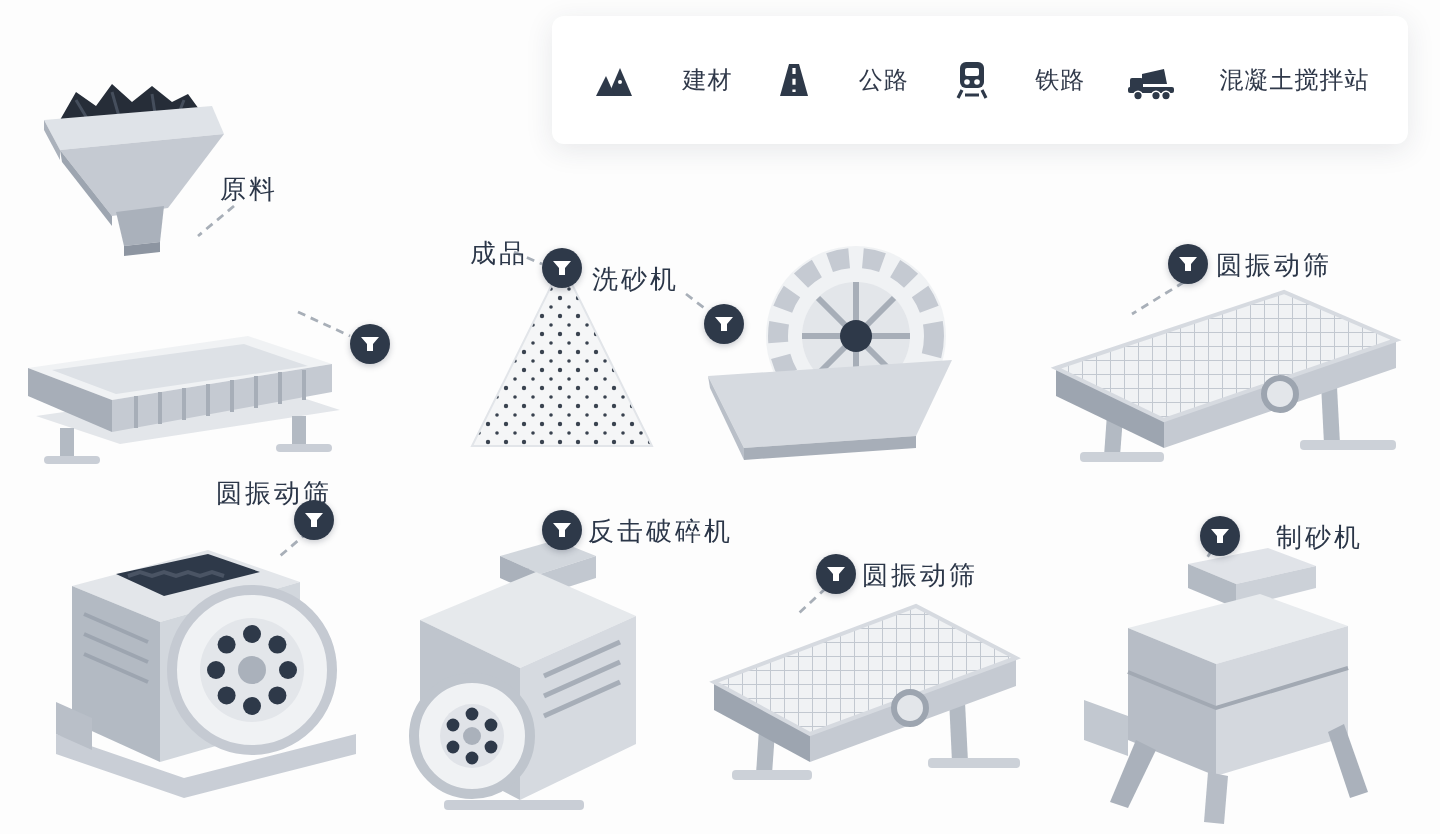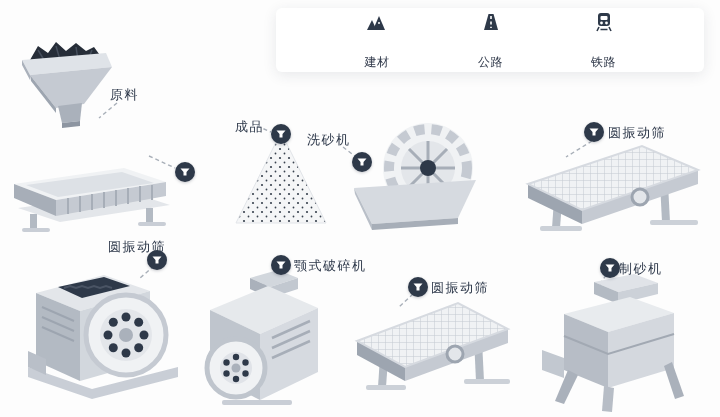--- a/index.html
+++ b/index.html
@@ -47,21 +47,21 @@
     background: #ffffff;
     border-radius: 6px;
     box-shadow: 0 3px 14px rgba(40,50,70,.10);
     display: flex;
     align-items: center;
     justify-content: space-evenly;
     z-index: 5;
   }
   .legend-item {
     display: flex;
-    flex-direction: column;
+    flex-direction: row;
     align-items: center;
     gap: 20px;
   }
   .legend-item .glyph { height: 24px; line-height: 0; }
   .legend-item .t {
     font-size: 12px;
     color: #30394a;
     font-weight: 400;
     letter-spacing: .5px;
   }
@@ -110,20 +110,33 @@
         <svg width="24" height="24" viewBox="0 0 24 24">
           <rect x="6" y="3" width="12" height="13" rx="3" fill="#2e3949"></rect>
           <rect x="8.5" y="6" width="7" height="4" rx="1" fill="#fff"></rect>
           <circle cx="9.5" cy="13" r="1.4" fill="#fff"></circle>
           <circle cx="14.5" cy="13" r="1.4" fill="#fff"></circle>
           <path d="M7 17 L5 21 M17 17 L19 21 M8.5 19.5 h7" stroke="#2e3949" stroke-width="1.6" fill="none"></path>
         </svg>
       </span>
       <span class="t">铁路</span>
     </div>
+    <div class="legend-item">
+      <span class="glyph">
+        <svg width="28" height="24" viewBox="0 0 28 24">
+          <path d="M9 9 L20 6.5 L21.5 14 H9 Z" fill="#2e3949"></path>
+          <rect x="3" y="11" width="6.5" height="6" rx="1" fill="#2e3949"></rect>
+          <rect x="2" y="15.5" width="23" height="3" rx="1" fill="#2e3949"></rect>
+          <circle cx="7" cy="19.8" r="2.2" fill="#2e3949" stroke="#fff" stroke-width="0.8"></circle>
+          <circle cx="16" cy="19.8" r="2.2" fill="#2e3949" stroke="#fff" stroke-width="0.8"></circle>
+          <circle cx="21" cy="19.8" r="2.2" fill="#2e3949" stroke="#fff" stroke-width="0.8"></circle>
+        </svg>
+      </span>
+      <span class="t">混凝土搅拌站</span>
+    </div>
   </div>
 
   <div class="node" style="left:18px; top:36px;">
     <svg width="95" height="92" viewBox="0 0 95 92">
       <path d="M12 24 L20 10 L30 17 L38 6 L48 15 L58 7 L68 15 L76 11 L84 22 L72 28 L48 32 L26 30 Z" fill="#262d38"></path>
       <path d="M20 14 L26 24 M38 10 L42 24 M58 11 L60 24 M74 14 L70 24" stroke="#454e5c" stroke-width="1.5" fill="none"></path>
       <polygon points="4,24 88,17 94,31 12,39" fill="#dfe3e8"></polygon>
       <polygon points="4,24 12,39 12,44 4,29" fill="#aab1bb"></polygon>
       <polygon points="12,39 94,31 66,68 38,72" fill="#c5cad2"></polygon>
       <polygon points="12,39 38,72 38,77 13,45" fill="#9da5b0"></polygon>
@@ -183,21 +196,21 @@
         <line x1="49" y1="48" x2="103" y2="48"></line>
         <line x1="57" y1="29" x2="95" y2="67"></line>
         <line x1="95" y1="29" x2="57" y2="67"></line>
       </g>
       <circle cx="76" cy="48" r="8" fill="#2e3949"></circle>
       <polygon points="2,68 124,60 106,98 20,104" fill="#d6dae0"></polygon>
       <polygon points="20,104 106,98 106,104 20,110" fill="#a7aeb8"></polygon>
       <polygon points="2,68 20,104 20,110 3,74" fill="#b9bfc8"></polygon>
     </svg>
   </div>
-  <div class="label" style="left:307px; top:131px;">洗砂机</div>
+  <div class="label" style="left:296px; top:131px;">洗砂机</div>
   <div class="badge" style="left:352px; top:152px;">
     <svg width="12" height="12" viewBox="0 0 12 12">
         <path d="M1.5 2.5 h9 l-3 3.5 v3.5 h-3 V6 Z" fill="#fff"></path>
       </svg>
   </div>
 
   <div class="node" style="left:520px; top:138px;">
     <svg width="185" height="100" viewBox="0 0 185 100">
       <defs>
         <pattern id="mesh-a" width="7" height="7" patternUnits="userSpaceOnUse">
@@ -276,21 +289,21 @@
           <circle cx="34.5" cy="96.5" r="3.2"></circle>
       </g>
       <circle cx="44" cy="102" r="4.5" fill="#aab1bb"></circle>
     </svg>
   </div>
   <div class="badge" style="left:271px; top:255px;">
     <svg width="12" height="12" viewBox="0 0 12 12">
         <path d="M1.5 2.5 h9 l-3 3.5 v3.5 h-3 V6 Z" fill="#fff"></path>
       </svg>
   </div>
-  <div class="label" style="left:294px; top:257px;">颚式破碎机</div>
+  <div class="label" style="left:294px; top:257px;">反击破碎机</div>
 
   <div class="node" style="left:350px; top:293px;">
     <svg width="165" height="105" viewBox="0 0 165 105">
       <defs>
         <pattern id="mesh-b" width="7" height="7" patternUnits="userSpaceOnUse">
           <path d="M0 0H7M0 0V7" stroke="#c2c8d0" stroke-width="1" fill="none"></path>
         </pattern>
       </defs>
       <polygon points="30,64 38,66 36,94 28,94" fill="#b3bac3"></polygon>
       <polygon points="124,46 132,48 134,88 126,88" fill="#b3bac3"></polygon>
@@ -324,15 +337,15 @@
       <polygon points="126,92 134,88 146,122 137,125" fill="#aab1bb"></polygon>
       <polygon points="66,112 76,114 74,138 64,137" fill="#b7bdc6"></polygon>
       <polygon points="4,76 26,84 26,104 4,96" fill="#c2c8d0"></polygon>
     </svg>
   </div>
   <div class="badge" style="left:600px; top:258px;">
     <svg width="12" height="12" viewBox="0 0 12 12">
         <path d="M1.5 2.5 h9 l-3 3.5 v3.5 h-3 V6 Z" fill="#fff"></path>
       </svg>
   </div>
-  <div class="label" style="left:619px; top:260px;">制砂机</div>
+  <div class="label" style="left:638px; top:260px;">制砂机</div>
 
 </div>
 
 </body></html>

